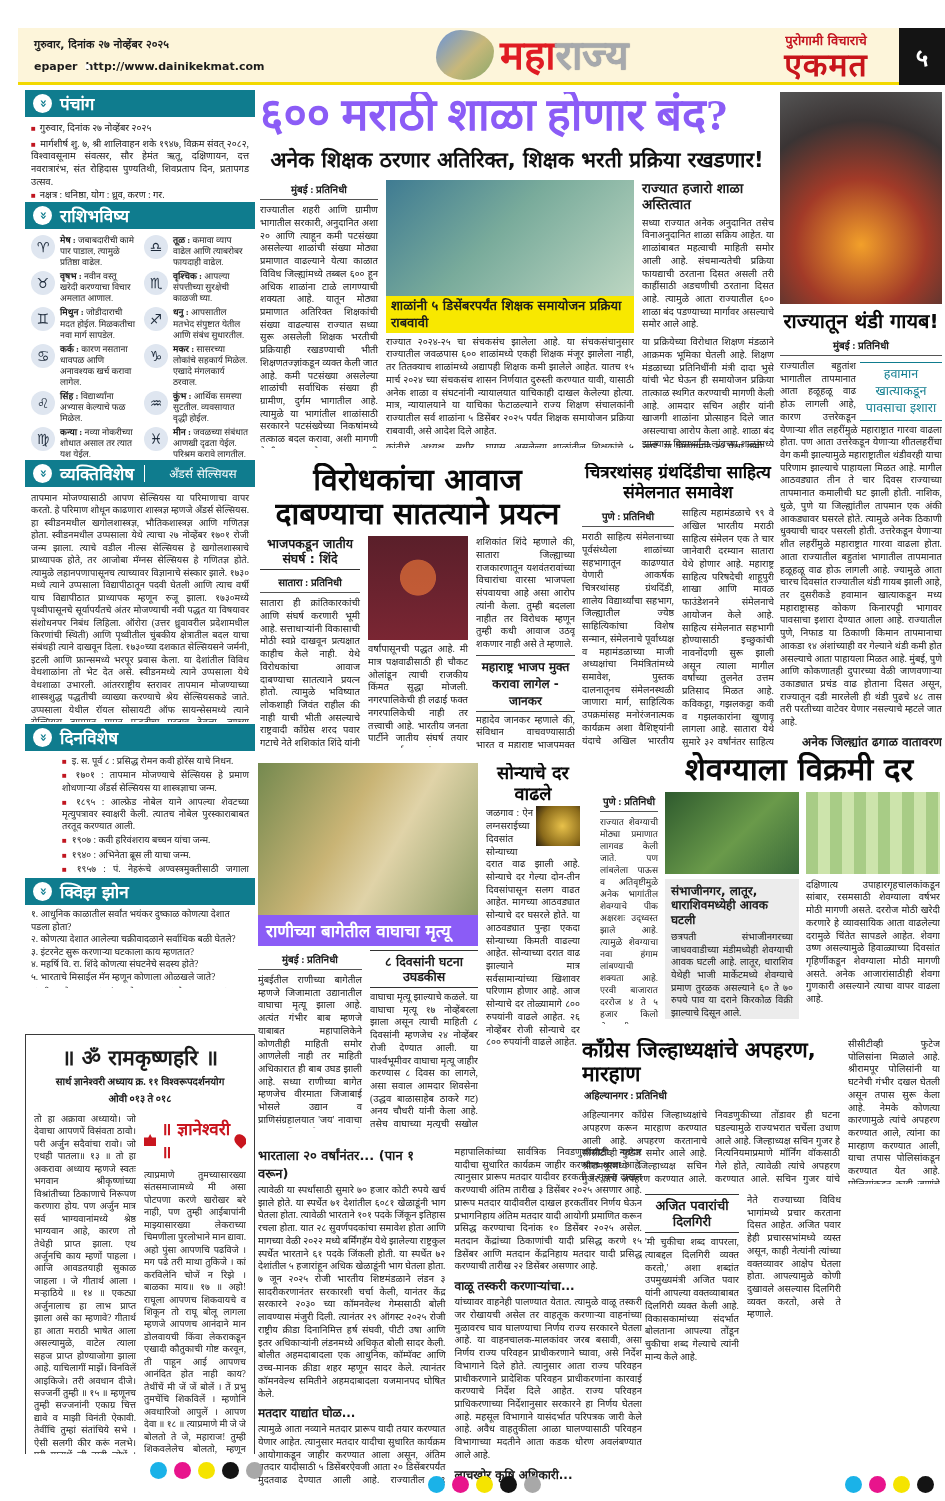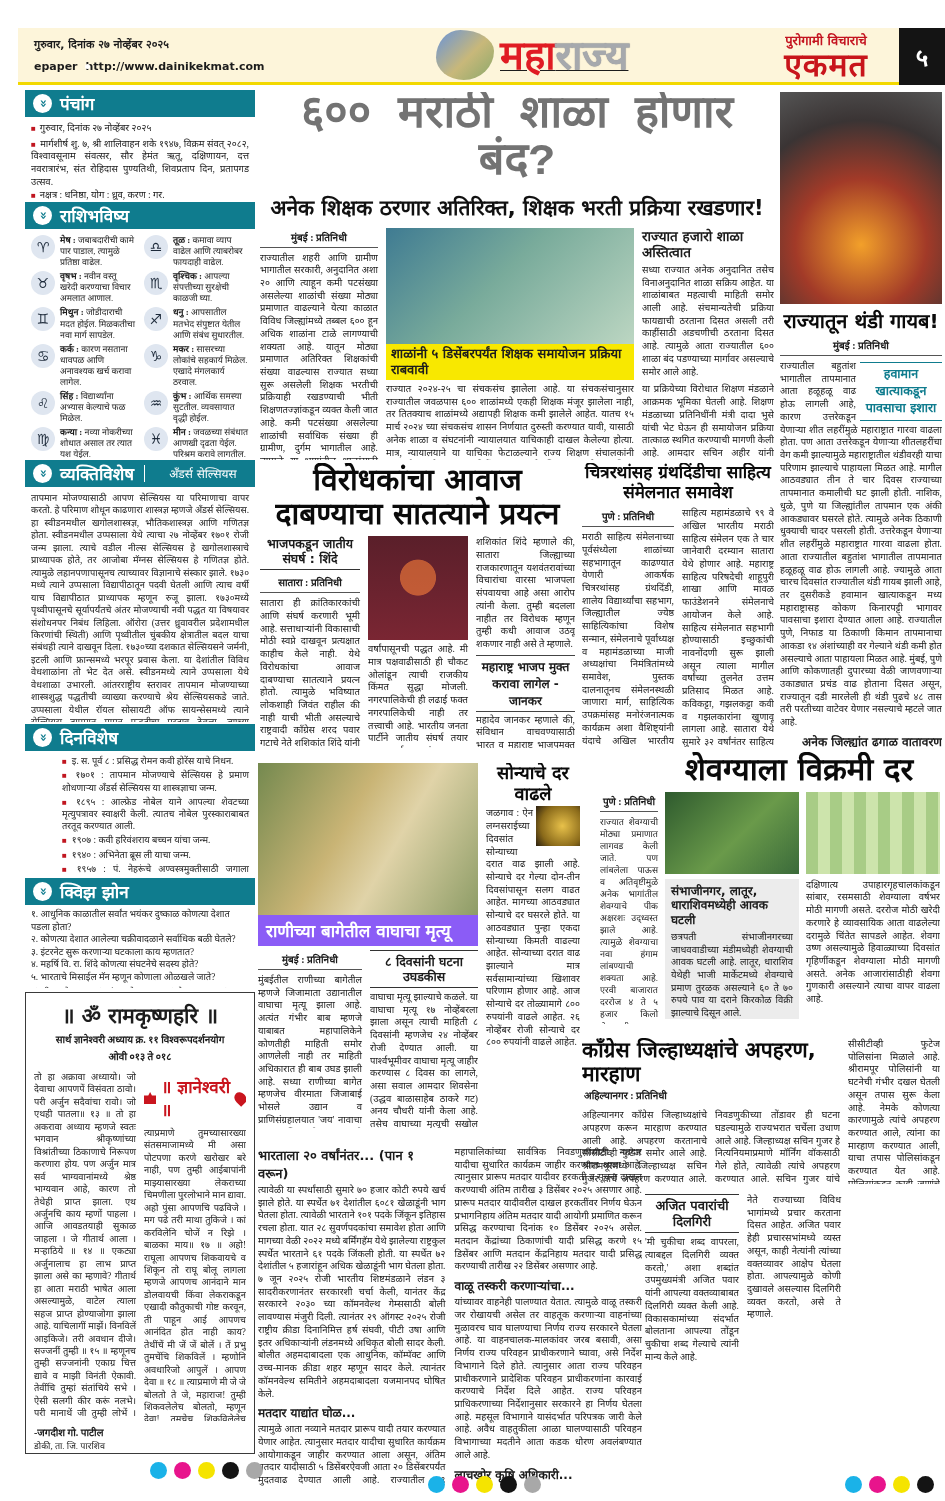--- a/index.html
+++ b/index.html
@@ -8,21 +8,21 @@
   font-family:"Liberation Serif", serif; color:#1c1c1c; }
 
 
 .hdr-strip { position:absolute; left:18px; top:28px; right:46px; height:57px;
   background:#fdf5da; border-bottom:3px solid #f2d800; }
 .hdr-left { position:absolute; left:16px; top:8px; width:230px; }
 .hdr-date { font-weight:bold; font-size:11px; font-family:"DejaVu Sans",sans-serif; }
 .hdr-epaper { margin-top:9px; font-weight:bold; font-size:11px; font-family:"DejaVu Sans",sans-serif; display:flex; align-items:center; gap:4px; }
 .ep-ico { display:inline-block; width:11px; height:11px; border-radius:50%; background:#d81f26; position:relative; }
 .ep-ico:after { content:""; position:absolute; left:3px; top:3px; width:5px; height:5px; border-radius:50%; background:#fff; }
-.masthead { position:absolute; left:418px; top:2px; display:flex; align-items:center; gap:6px;text-decoration:underline; }
+.masthead { position:absolute; left:418px; top:2px; display:flex; align-items:center; gap:6px; }
 .map-blob { width:58px; height:50px; background:linear-gradient(135deg,#7a9ac8 10%,#c8b87a 55%,#8aa86a);
   border-radius:42% 58% 52% 48% / 55% 42% 58% 45%; }
 .mh-red { color:#e01c23; font-family:"DejaVu Sans",sans-serif; font-weight:bold; font-size:40px; line-height:1; }
 .mh-gray { color:#a6a9ad; font-family:"DejaVu Sans",sans-serif; font-weight:bold; font-size:40px; line-height:1; text-shadow:0 0 1px #888; }
 .brandbox { position:absolute; right:8px; top:3px; width:130px; text-align:center; }
 .tagline { color:#c41420; font-weight:bold; font-size:13px; font-family:"DejaVu Serif",serif; }
 .brand { color:#c8151b; font-weight:bold; font-size:32px; line-height:1.05; font-family:"DejaVu Serif",serif; letter-spacing:1px; }
 .pg-tab { position:absolute; right:0; top:28px; width:46px; height:57px; background:#141414; color:#fff;
   display:flex; align-items:center; justify-content:center; font-size:24px; font-weight:bold; font-family:"DejaVu Sans",sans-serif; }
 
@@ -44,47 +44,47 @@
 .rztxt { font-size:8.8px; line-height:1.25; text-align:left; }
 .rztxt b { font-size:9px; }
 
 
 .dli { list-style:none; font-size:9.3px; line-height:1.3; margin-bottom:2px; text-align:justify;margin-left:31px; }
 .dli:before { content:"■"; color:#c01620; margin-right:5px; font-size:8px; }
 .qli { font-size:9.3px; line-height:1.35; }
 .qans { font-size:9.3px; line-height:1.3; margin-top:3px; }
 
 
-.rambox { border:1.5px solid #3a3a3a; padding:8px 8px 4px; height:100%; }
+.rambox { border:1.5px solid #3a3a3a; padding:8px 8px 4px; height:100%;margin-top:42px; }
 .ramtitle { text-align:center; font-weight:bold; font-size:21px; font-family:"DejaVu Serif",serif; }
 .ramsub { text-align:center; font-weight:bold; font-size:10px; margin-top:3px; }
 .ramcols { display:flex; gap:8px; margin-top:8px; }
 .ramcol { width:50%; }
 .jnlogo { display:flex; align-items:center; justify-content:center; gap:5px; color:#c9151e; font-weight:bold; font-size:17px; font-family:"DejaVu Serif",serif; margin:4px 0 6px; }
 .pin { width:13px; height:13px; background:#c9151e; border-radius:50% 50% 50% 0; transform:rotate(-45deg); }
 .temple { width:15px; height:12px; background:#c9151e; clip-path:polygon(50% 0,65% 30%,100% 30%,100% 100%,0 100%,0 30%,35% 30%); }
 .ramsign { text-align:left; font-weight:bold; font-size:10px; margin-top:4px; }
 .ramplace { font-size:9px; }
 
 
 .art { position:absolute; overflow:hidden; }
-.hl-main { font-family:Liberation Mono, monospace; font-weight:bold; font-size:45px; line-height:1.05; text-align:center; color:#737373; }
+.hl-main { font-family:Liberation Serif, serif; font-weight:bold; font-size:45px; line-height:1.05; color:#8b5cf6; }
 .hl-sub { font-family:"DejaVu Sans",sans-serif; font-weight:bold; font-size:21px; text-align:center; margin-top:6px; color:#111; }
 .byline { font-weight:bold; font-size:10px; text-align:center; padding:2px 0 3px; border-bottom:1px solid #555; margin-bottom:4px; }
 .byline.noline { border-bottom:none; }
 .photo { width:100%; position:relative; }
 .ycap { background:#f8e800; font-family:"DejaVu Sans",sans-serif; font-weight:bold; font-size:13px; padding:2px 5px; line-height:1.25; }
 .bcap { background:#8b5cf6; color:#fff; font-family:"DejaVu Sans",sans-serif; font-weight:bold; font-size:17px; padding:4px 8px; }
 .boxtitle { font-family:"DejaVu Sans",sans-serif; font-weight:bold; font-size:13.5px; line-height:1.2; margin-bottom:4px; }
 .hl-mid { font-family:"DejaVu Sans",sans-serif; font-weight:bold; font-size:30px; line-height:1.12; text-align:center; color:#0a0a0a; }
 .hl-sm { font-family:"DejaVu Sans",sans-serif; font-weight:bold; font-size:17px; line-height:1.15; text-align:center; color:#0a0a0a; }
 .kicker { font-family:"DejaVu Sans",sans-serif; font-weight:bold; font-size:12.5px; text-align:center; line-height:1.2; border-bottom:1.5px solid #333; padding-bottom:3px; margin-bottom:3px; }
 .runhead { font-weight:bold; font-size:12px; font-family:"DejaVu Sans",sans-serif; margin:4px 0 2px; }
 .inset-weather { float:right; width:82px; margin:2px 0 2px 4px; color:#0f7c8e; font-family:"DejaVu Sans",sans-serif;
-  font-weight:bold; font-size:12.5px; text-align:center; line-height:1.35; border-top:1px solid #0f7c8e; border-bottom:1px solid #0f7c8e; padding:3px 0; }
+  font-weight:normal; font-size:12.5px; text-align:center; line-height:1.35; border-top:1px solid #0f7c8e; border-bottom:1px solid #0f7c8e; padding:3px 0; }
 .grayinset { background:#ececec; padding:5px 6px; }
 .cols2 { column-count:2; column-gap:9px; column-fill:auto; }
 .dots { position:absolute; display:flex; gap:7px; }
 .dot { width:17px; height:17px; border-radius:50%; }
 </style>
 </head>
 <body>
 
 <div class="page">
 

